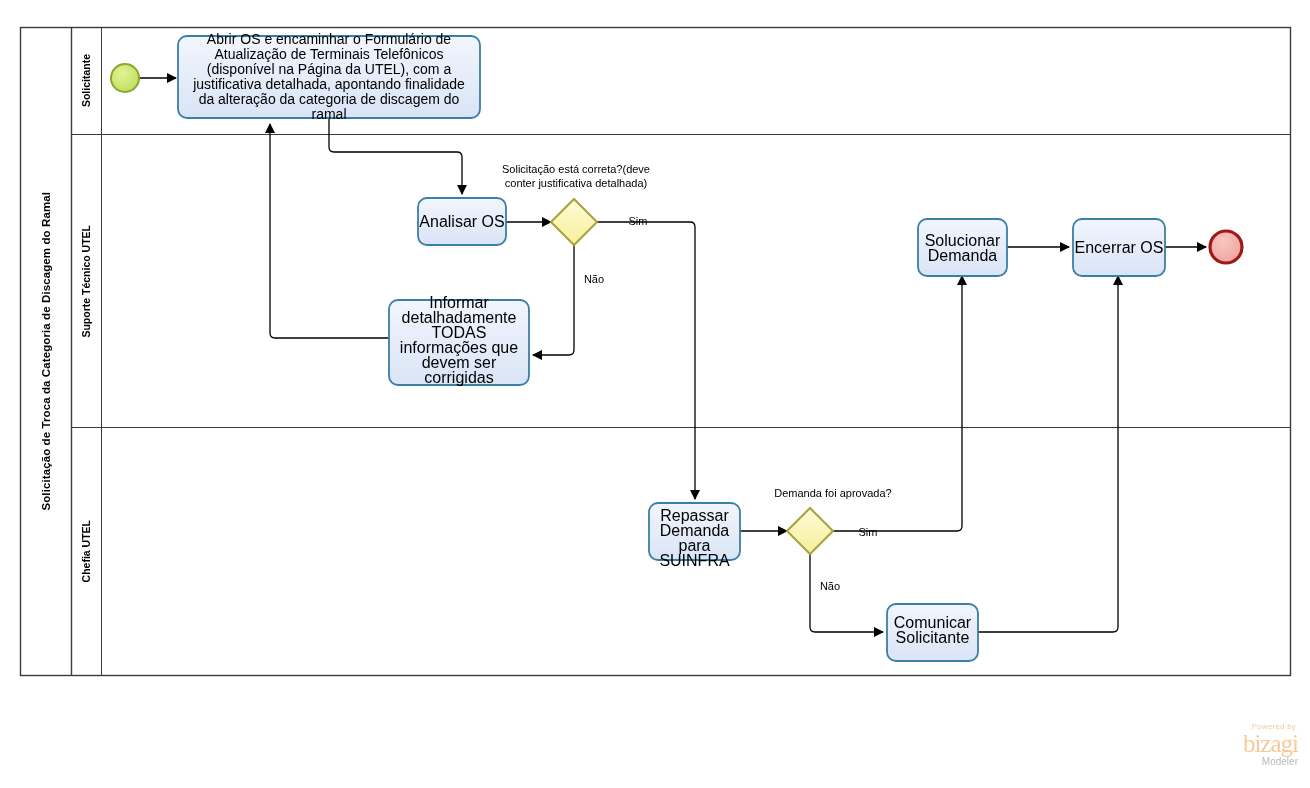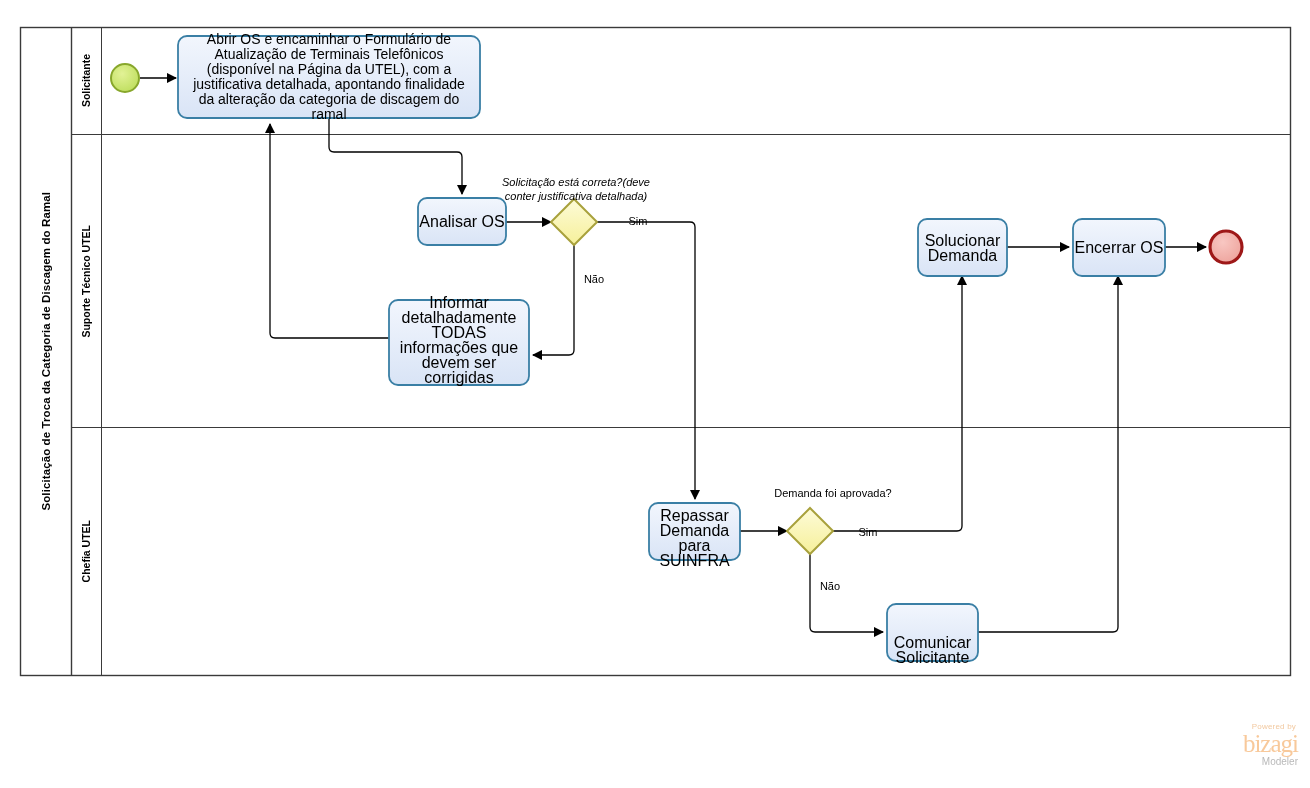--- a/index.html
+++ b/index.html
@@ -154,25 +154,25 @@
 </div>
 <div class="task-text norm" style="left:918px;top:219px;width:89px;height:57px;">
   <span>Solucionar Demanda</span>
 </div>
 <div class="task-text norm" style="left:1073px;top:219px;width:92px;height:57px;">
   <span>Encerrar OS</span>
 </div>
 <div class="task-text norm" style="left:649px;top:503px;width:91px;height:70px;">
   <span>Repassar Demanda para SUINFRA</span>
 </div>
-<div class="task-text norm" style="left:887px;top:624px;width:91px;height:51px;">
+<div class="task-text norm" style="left:887px;top:604px;width:91px;height:51px;">
   <span>Comunicar Solicitante</span>
 </div>
 
-<div class="flow-label" style="left:487px;top:161px;width:178px;font-style:italic;">
+<div class="flow-label" style="left:487px;top:148px;width:178px;">
   <span>Solicitação está correta?(deve conter justificativa detalhada)</span>
 </div>
 <div class="flow-label" style="left:772px;top:472px;width:122px;">
   <span>Demanda foi aprovada?</span>
 </div>
 
 <div class="flow-label" style="left:614px;top:200px;width:48px;">
   <span>Sim</span>
 </div>
 <div class="flow-label" style="left:570px;top:258px;width:48px;">

